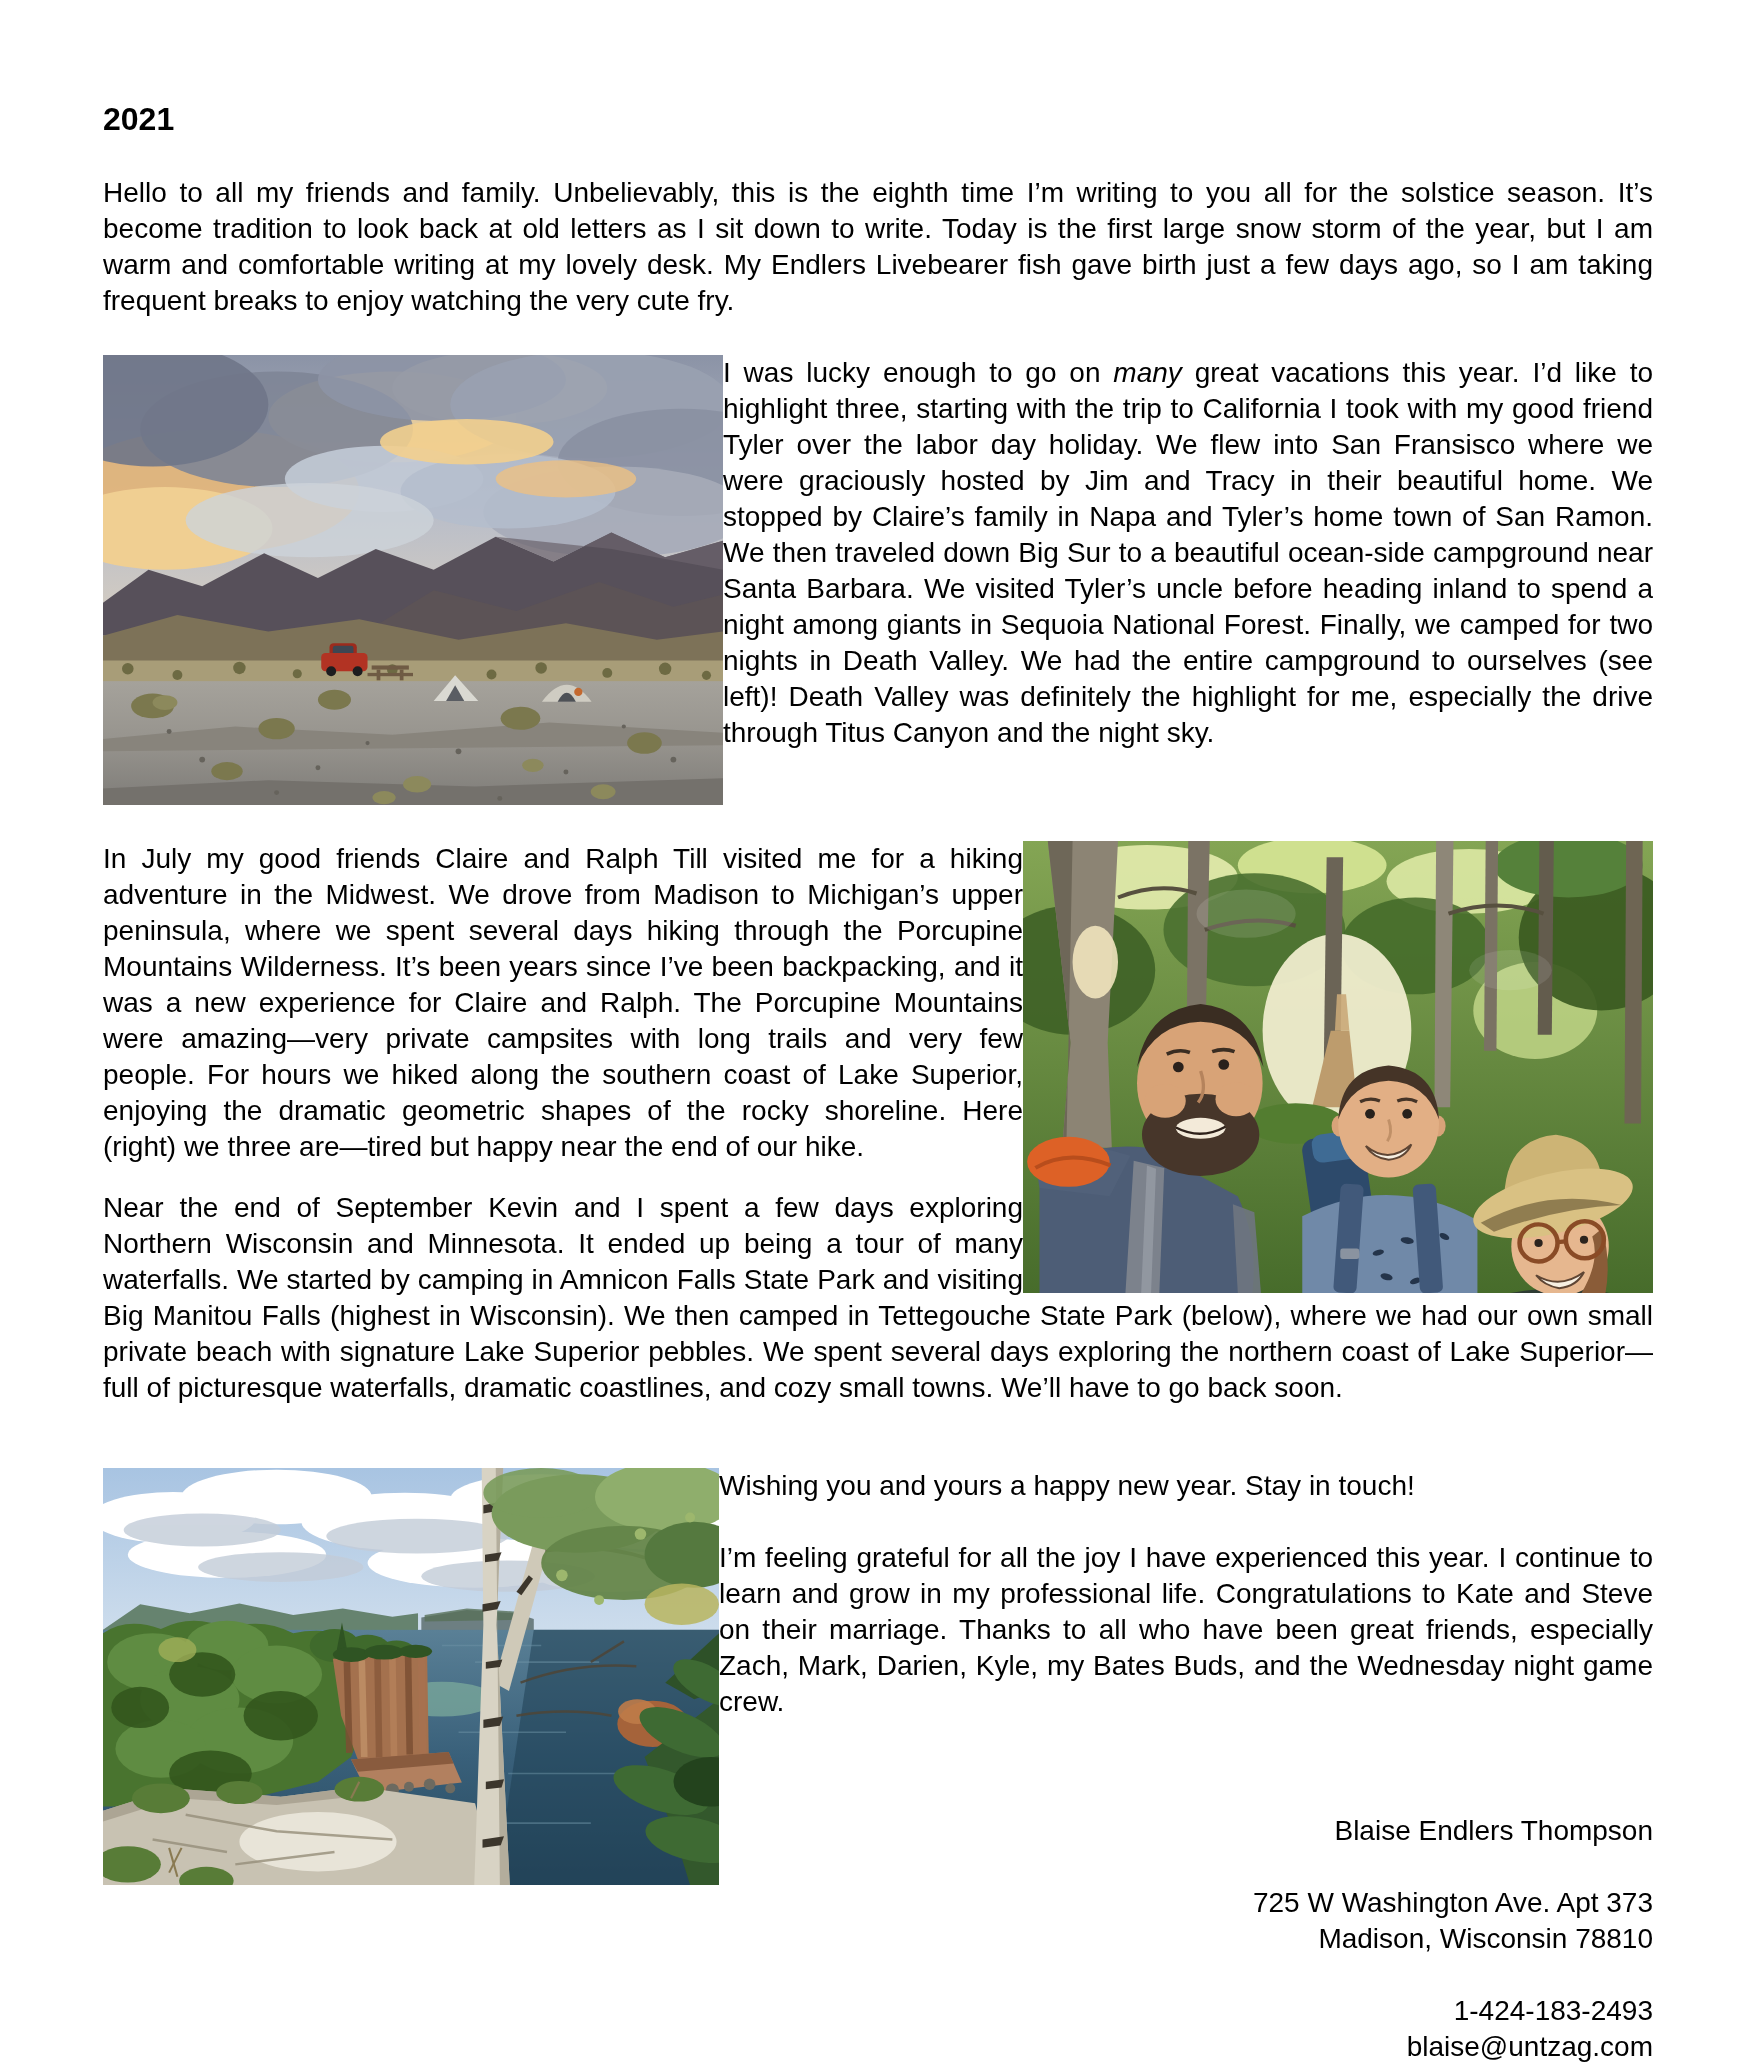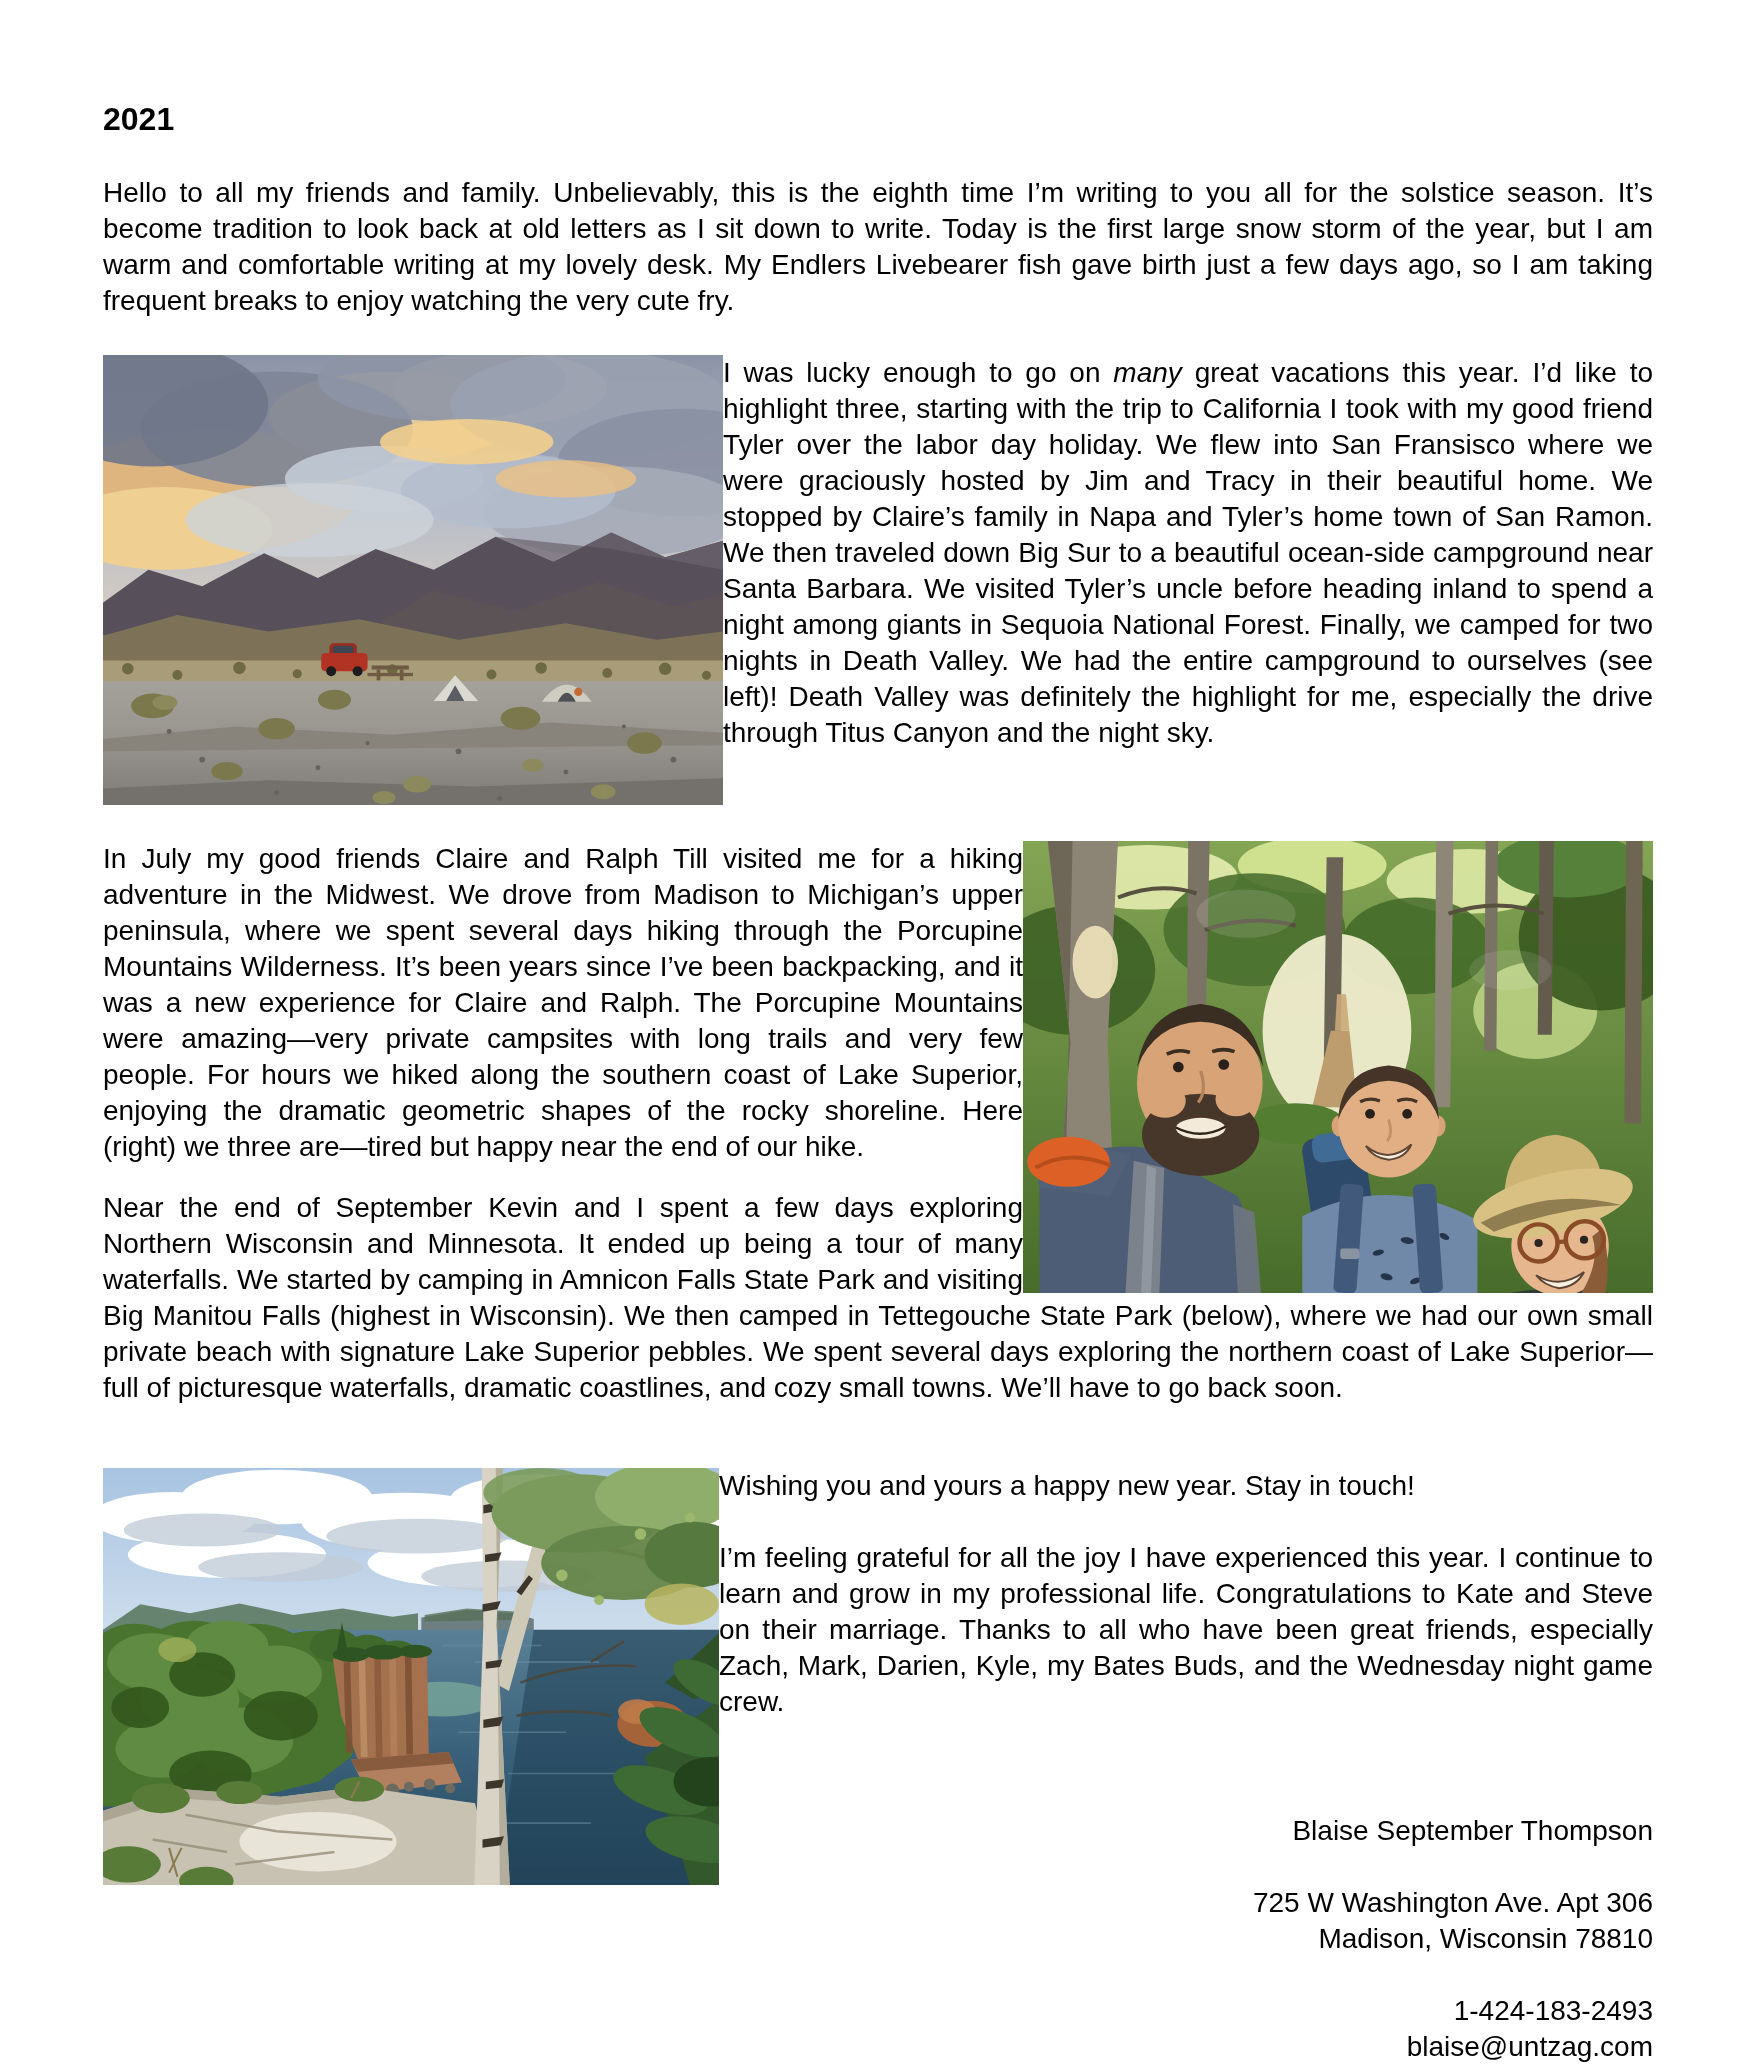--- a/index.html
+++ b/index.html
@@ -430,25 +430,25 @@
           <ellipse cx="1470" cy="760" rx="90" ry="60" fill="#23431d"></ellipse>
         </svg>
       </figure>
       <div class="col">
         <p class="par par-tight">Wishing you and yours a happy new year.  Stay in touch!</p>
         <p class="par">I’m feeling grateful for all the joy I have experienced this year.  I continue to learn and grow in my professional life.  Congratulations to Kate and Steve on their marriage.  Thanks to all who have been great friends, especially Zach, Mark, Darien, Kyle, my Bates Buds, and the Wednesday night game crew.</p>
       </div>
     </div>
 
     <div class="sig">
-      <div class="rline">Blaise September Thompson</div>
+      <div class="rline">Blaise Endlers Thompson</div>
     </div>
 
     <div class="addr">
-      <div class="rline">725 W Washington Ave. Apt 306</div>
+      <div class="rline">725 W Washington Ave. Apt 373</div>
       <div class="rline">Madison, Wisconsin 78810</div>
     </div>
 
     <div class="contact">
       <div class="rline">1-424-183-2493</div>
       <div class="rline">blaise@untzag.com</div>
       <div class="rline">https://blaise.zone</div>
     </div>
 
   </div>

